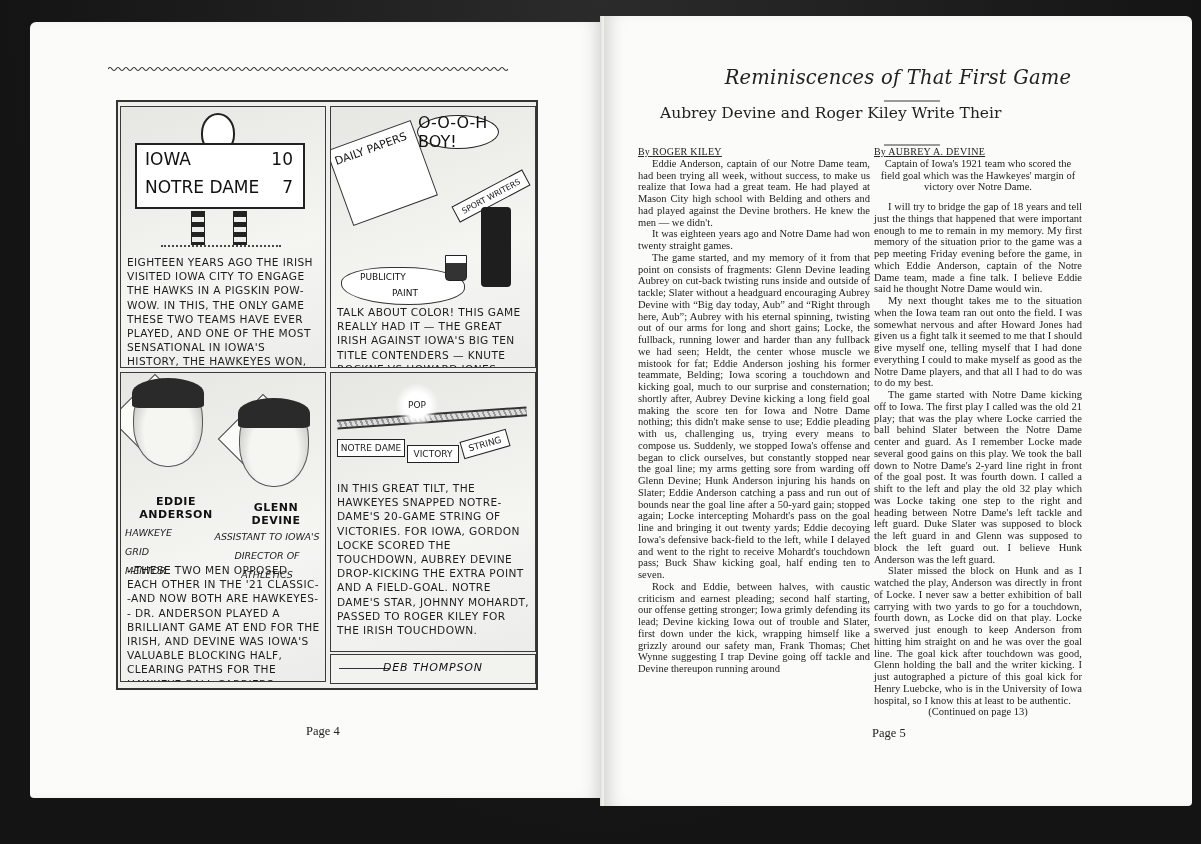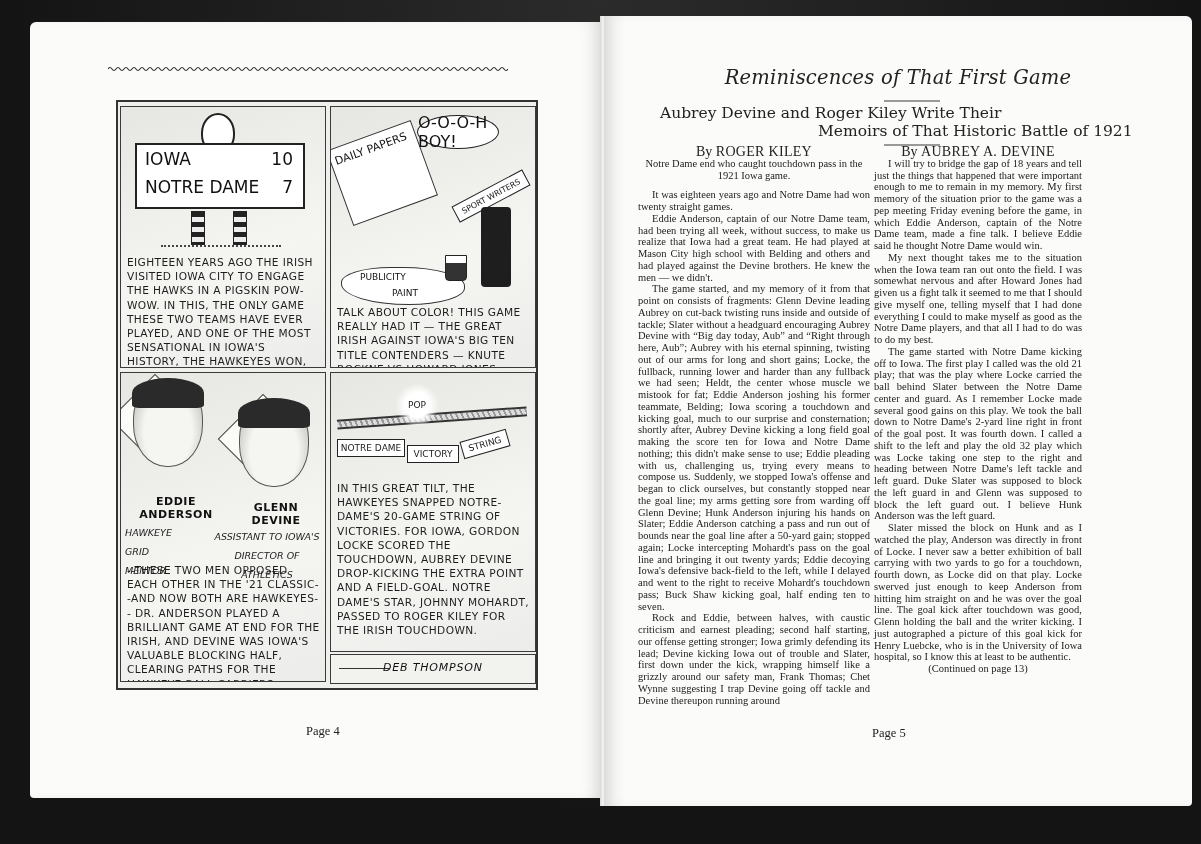--- a/index.html
+++ b/index.html
@@ -58,21 +58,21 @@
   .folio-left { left: 276px; top: 702px; }
   .folio-right { left: 268px; top: 710px; }
 
   
   .title { position:absolute; left: 0; right: 0; top: 50px; text-align:center; font-family:"DejaVu Serif", serif; font-style: italic; font-size: 19.5px; color:#222; letter-spacing: 0.2px; }
   .rule { position:absolute; left: 280px; width: 56px; height: 2px; background:#999; }
   .subtitle { position:absolute; font-family:"DejaVu Serif", serif; font-size: 15.5px; color:#222; }
   .col { position:absolute; font-family:"Liberation Serif", serif; font-size: 10.5px; line-height: 11.75px; color:#222; text-align: justify; }
   .col-left { left: 34px; top: 130px; width: 232px; }
   .col-right { left: 270px; top: 130px; width: 208px; }
-  .byline { text-align:center; font-size: 14px; }
+  .byline { font-size: 10px; text-decoration: underline; }
   .byline b { font-weight: normal; letter-spacing: 0.3px; }
   .blurb { text-align:center; margin-bottom: 8px; }
   .para { text-indent: 14px; }
   .cont { text-align:center; }
 </style>
 </head>
 <body>
 
 <div class="bg-noise"></div>
 
@@ -155,40 +155,39 @@
 
   <div class="folio folio-left">Page 4</div>
 </div>
 
 <div class="gutter"></div>
 
 <div class="page page-right">
   <div class="title">Reminiscences of That First Game</div>
   <div class="rule" style="top:84px"></div>
   <div class="subtitle" style="left:56px; top:88px">Aubrey Devine and Roger Kiley Write Their</div>
-  <div class="subtitle" style="left:214px; top:106px">Memoirs of That Historic Battle of 1921</div>
   <div class="rule" style="top:128px"></div>
 
   <div class="col col-left">
     <div class="byline">
       <span>By</span>
       <b>ROGER KILEY</b>
     </div>
-    <div class="blurb">Notre Dame end who caught touchdown pass in the 1921 Iowa game.</div>
+    <p class="para">Eddie Anderson, captain of our Notre Dame team, had been trying all week, without success, to make us realize that Iowa had a great team. He had played at Mason City high school with Belding and others and had played against the Devine brothers. He knew the men — we didn't.</p>
     <p class="para">It was eighteen years ago and Notre Dame had won twenty straight games.</p>
-    <p class="para">Eddie Anderson, captain of our Notre Dame team, had been trying all week, without success, to make us realize that Iowa had a great team. He had played at Mason City high school with Belding and others and had played against the Devine brothers. He knew the men — we didn't.</p>
     <p class="para">The game started, and my memory of it from that point on consists of fragments: Glenn Devine leading Aubrey on cut-back twisting runs inside and outside of tackle; Slater without a headguard encouraging Aubrey Devine with “Big day today, Aub” and “Right through here, Aub”; Aubrey with his eternal spinning, twisting out of our arms for long and short gains; Locke, the fullback, running lower and harder than any fullback we had seen; Heldt, the center whose muscle we mistook for fat; Eddie Anderson joshing his former teammate, Belding; Iowa scoring a touchdown and kicking goal, much to our surprise and consternation; shortly after, Aubrey Devine kicking a long field goal making the score ten for Iowa and Notre Dame nothing; this didn't make sense to use; Eddie pleading with us, challenging us, trying every means to compose us. Suddenly, we stopped Iowa's offense and began to click ourselves, but constantly stopped near the goal line; my arms getting sore from warding off Glenn Devine; Hunk Anderson injuring his hands on Slater; Eddie Anderson catching a pass and run out of bounds near the goal line after a 50-yard gain; stopped again; Locke intercepting Mohardt's pass on the goal line and bringing it out twenty yards; Eddie decoying Iowa's defensive back-field to the left, while I delayed and went to the right to receive Mohardt's touchdown pass; Buck Shaw kicking goal, half ending ten to seven.</p>
     <p class="para">Rock and Eddie, between halves, with caustic criticism and earnest pleading; second half starting, our offense getting stronger; Iowa grimly defending its lead; Devine kicking Iowa out of trouble and Slater, first down under the kick, wrapping himself like a grizzly around our safety man, Frank Thomas; Chet Wynne suggesting I trap Devine going off tackle and Devine thereupon running around</p>
   </div>
 
   <div class="col col-right">
     <div class="byline">
       <span>By</span>
       <b>AUBREY A. DEVINE</b>
     </div>
+    <div class="blurb">Captain of Iowa's 1921 team who scored the field goal which was the Hawkeyes' margin of victory over Notre Dame.</div>
     <p class="para">I will try to bridge the gap of 18 years and tell just the things that happened that were important enough to me to remain in my memory. My first memory of the situation prior to the game was a pep meeting Friday evening before the game, in which Eddie Anderson, captain of the Notre Dame team, made a fine talk. I believe Eddie said he thought Notre Dame would win.</p>
     <p class="para">My next thought takes me to the situation when the Iowa team ran out onto the field. I was somewhat nervous and after Howard Jones had given us a fight talk it seemed to me that I should give myself one, telling myself that I had done everything I could to make myself as good as the Notre Dame players, and that all I had to do was to do my best.</p>
     <p class="para">The game started with Notre Dame kicking off to Iowa. The first play I called was the old 21 play; that was the play where Locke carried the ball behind Slater between the Notre Dame center and guard. As I remember Locke made several good gains on this play. We took the ball down to Notre Dame's 2-yard line right in front of the goal post. It was fourth down. I called a shift to the left and play the old 32 play which was Locke taking one step to the right and heading between Notre Dame's left tackle and left guard. Duke Slater was supposed to block the left guard in and Glenn was supposed to block the left guard out. I believe Hunk Anderson was the left guard.</p>
     <p class="para">Slater missed the block on Hunk and as I watched the play, Anderson was directly in front of Locke. I never saw a better exhibition of ball carrying with two yards to go for a touchdown, fourth down, as Locke did on that play. Locke swerved just enough to keep Anderson from hitting him straight on and he was over the goal line. The goal kick after touchdown was good, Glenn holding the ball and the writer kicking. I just autographed a picture of this goal kick for Henry Luebcke, who is in the University of Iowa hospital, so I know this at least to be authentic.</p>
     <div class="cont">(Continued on page 13)</div>
   </div>
 
   <div class="folio folio-right">Page 5</div>
 </div>
 

